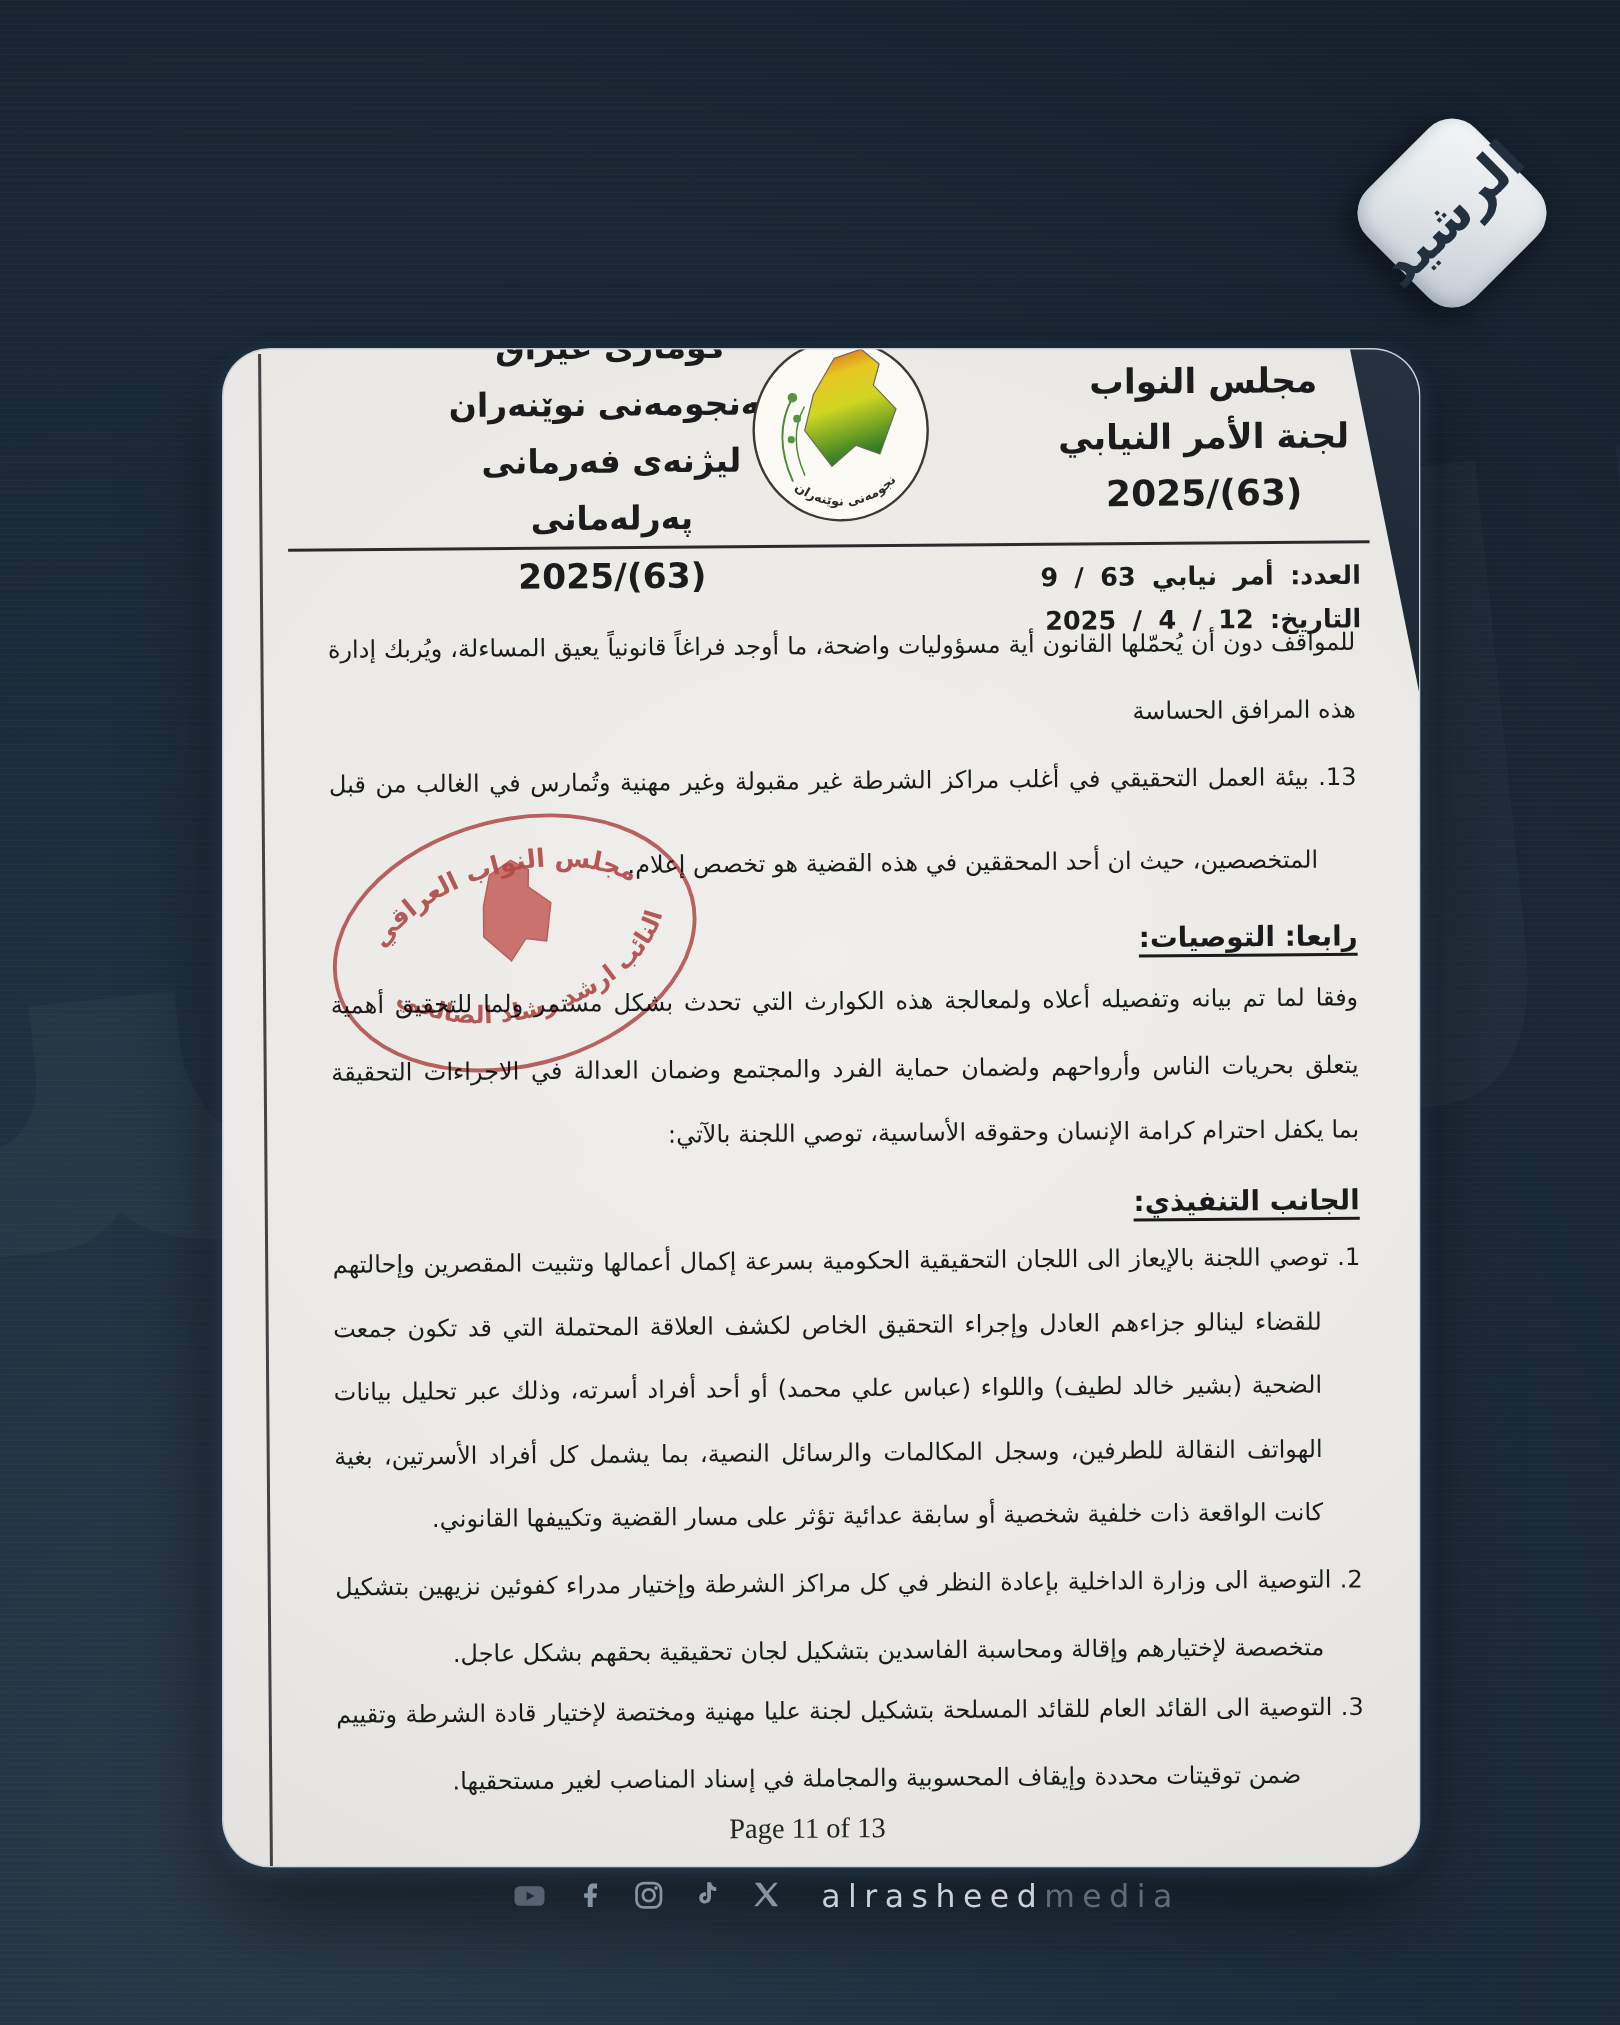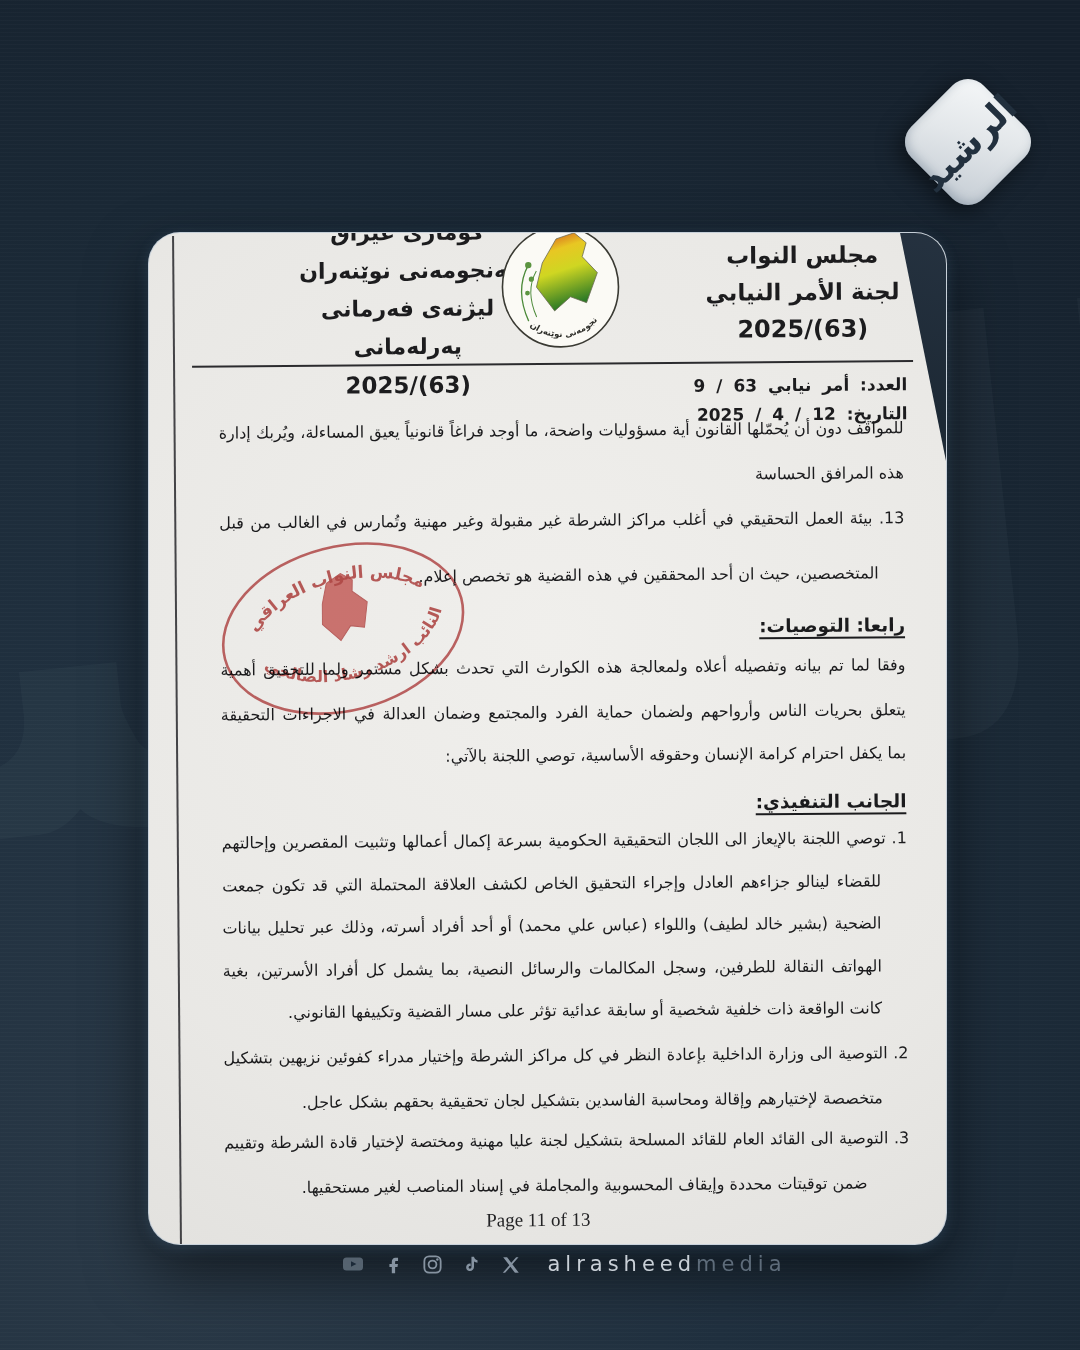--- a/index.html
+++ b/index.html
@@ -54,21 +54,21 @@
   .ind{padding-right:26px;}
   .ind2{padding-right:42px;}
   .heading{font-weight:bold;font-size:18.5px;text-decoration:underline;text-underline-offset:5px;
     text-decoration-thickness:1.5px;}
   .footer{position:absolute;left:0;right:26px;top:976px;text-align:center;
     font-family:"Liberation Serif","DejaVu Serif",serif;font-size:19px;color:#232325;direction:ltr;}
   
   .stamp{position:absolute;left:52px;top:288px;width:286px;height:212px;z-index:5;
     transform:rotate(-14deg);mix-blend-mode:multiply;opacity:.92;}
   
-  .social-bar{position:absolute;left:0;right:0;top:1252px;display:flex;align-items:flex-end;
+  .social-bar{position:absolute;left:0;right:0;top:1252px;display:flex;align-items:flex-start;
     justify-content:center;gap:17px;padding-left:48px;}
   .social-bar svg{display:block;}
   .handle{font-size:21px;letter-spacing:5px;margin-left:8px;direction:ltr;}
   .handle .h1{color:#c9d0d7;}
   .handle .h2{color:#5e6c7a;}
 </style>
 </head>
 <body>
 
 <div class="canvas">

